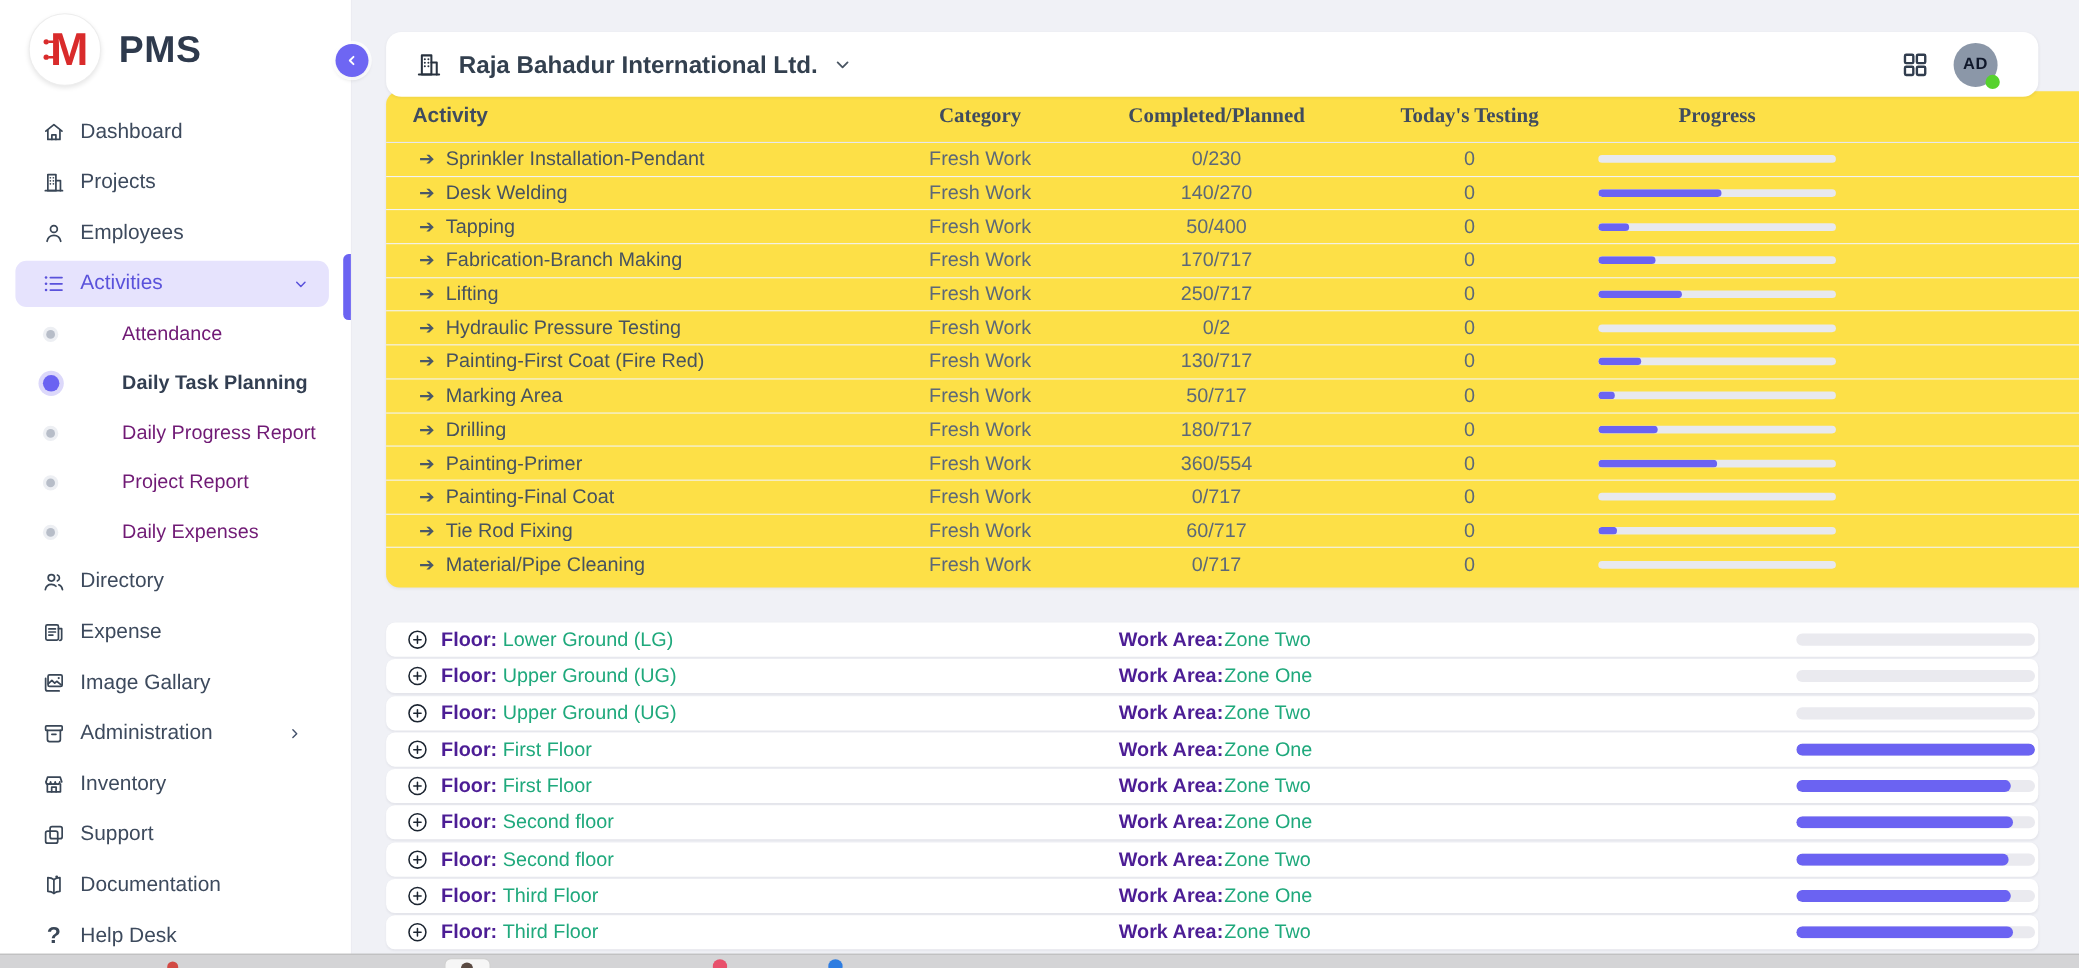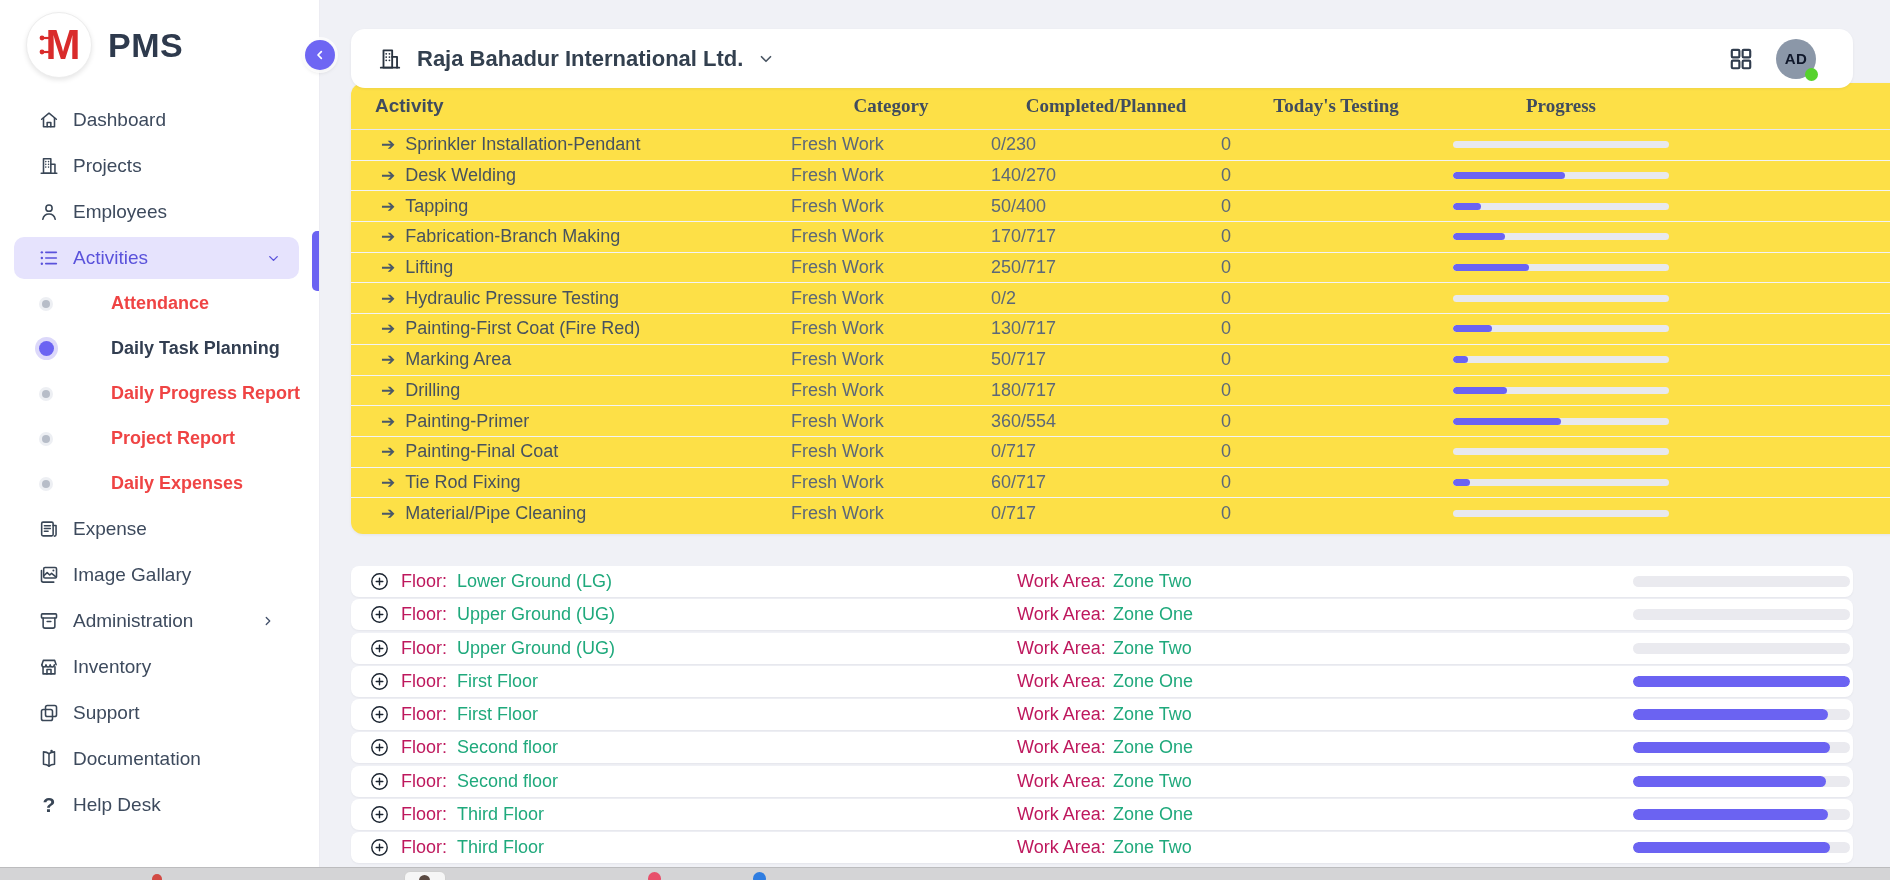--- a/index.html
+++ b/index.html
@@ -25,21 +25,21 @@
   .nav-item.pill .ic{color:#5a52db;}
   .nav-item.pill .chev{margin-left:auto;color:#5a52db;}
   .nav-item .chev-r{margin-left:auto;margin-right:26px;color:#42506a;}
   .active-bar{position:absolute;right:0;top:231px;width:7px;height:60px;background:#6b63f2;
               border-radius:5px 0 0 5px;}
   .sub-item{height:45px;display:flex;align-items:center;padding-left:40px;cursor:pointer;}
   .sub-item .dot{width:8px;height:8px;border-radius:50%;background:#b7bdc8;flex:none;
                  box-shadow:0 0 0 3px #edeff3;margin-right:4px;}
   .sub-item .dot-wrap{width:16px;display:flex;justify-content:center;flex:none;}
   .sub-item.active .dot{width:15px;height:15px;background:#6b63f2;box-shadow:0 0 0 4px #dcd8fa;}
-  .sub-label{margin-left:55px;font-size:18px;color:#ef4444;font-weight:700;}
+  .sub-label{margin-left:55px;font-size:18px;color:#701a75;font-weight:400;}
   .sub-item.active .sub-label{color:#323e51;font-weight:600;}
   .ic{width:22px;height:22px;flex:none;}
   .q-ic{width:22px;flex:none;font-size:21px;font-weight:600;color:#394656;text-align:center;}
 
   
   .collapse-btn{position:absolute;left:305px;top:40px;width:30px;height:30px;border-radius:50%;
                 background:#6e66f3;display:flex;align-items:center;justify-content:center;z-index:6;
                 box-shadow:0 0 0 3px rgba(255,255,255,.75),0 2px 5px rgba(0,0,0,.18);cursor:pointer;}
 
   
@@ -69,37 +69,37 @@
   .t-grid{display:grid;grid-template-columns:416px 200px 230px 230px 220px 1fr;align-items:center;
           padding-left:24px;}
   .t-head{height:47px;border-bottom:1px solid #e6e8ee;}
   .t-head div{font-size:19px;font-weight:600;color:#404c5e;}
   .h-center{text-align:center;font-family:Liberation Serif, serif;}
   .h-actions{text-align:right;padding-right:20px;}
   .t-row{height:30.7px;border-bottom:1px solid #f2f3f6;}
   .t-rows .t-row:last-child{border-bottom:none;}
   .c-activity{display:flex;align-items:center;gap:10px;font-size:18px;color:#47525f;white-space:nowrap;}
   .row-arrow{color:#4a5868;font-size:17px;margin-left:6px;line-height:1;}
-  .c-center{font-size:18px;color:#5c6878;}
+  .c-center{text-align:center;font-size:18px;color:#5c6878;}
   .c-progress{display:flex;justify-content:center;}
   .pbar{width:216px;height:7px;border-radius:5px;background:#e8e9ee;overflow:hidden;}
   .pbar-fill{height:100%;background:#6b63f2;border-radius:5px;}
   .c-actions{display:flex;justify-content:flex-end;align-items:center;gap:9px;padding-right:20px;}
   .act-btn{width:21px;height:21px;cursor:pointer;display:flex;}
   .act-btn svg{width:21px;height:21px;}
   .add-user{color:#6b63f2;}.edit{color:#707c8c;}.trash{color:#f04438;}
 
   
   .floors{position:absolute;left:351px;top:566px;width:1502px;z-index:1;}
   .floor-card{height:31px;margin-bottom:2.3px;background:#fff;border-radius:8px;
               box-shadow:0 1px 2px rgba(16,24,40,.05);display:grid;
               grid-template-columns:32px 56px 560px 96px 520px 217px;align-items:center;
               padding:0 3px 0 18px;font-size:18px;white-space:nowrap;}
   .plus-ic{width:21px;height:21px;color:#1b2430;cursor:pointer;display:flex;}
-  .f-label{color:#be185d;font-weight:400;}
+  .f-label{color:#4c1d95;font-weight:700;}
   .f-value{color:#1fa97c;}
   .fbar{width:217px;height:11px;border-radius:6px;background:#eaeaef;overflow:hidden;}
   .fbar-fill{height:100%;background:#6b63f2;border-radius:6px;}
 
   
   .taskbar{position:absolute;left:0;bottom:0;width:1890px;height:13px;background:#d4d4d6;
            border-top:1px solid #bcbcbe;overflow:hidden;z-index:20;}
   .tb-dot{position:absolute;border-radius:50%;}
   .tb-red-sm{left:152px;top:6px;width:10px;height:10px;background:#d24a44;}
   .tb-app{position:absolute;left:404px;top:3px;width:42px;height:16px;border-radius:6px;
@@ -195,20 +195,29 @@
           </span>
         <span class="sub-label">Project Report</span>
       </div>
       <div class="sub-item">
         <span class="dot-wrap">
             <span class="dot"></span>
           </span>
         <span class="sub-label">Daily Expenses</span>
       </div>
 
+      <div class="nav-item">
+        <svg class="ic" viewBox="0 0 24 24" fill="none" stroke="currentColor" stroke-width="1.7" stroke-linecap="round" stroke-linejoin="round">
+            <circle cx="9.5" cy="8" r="3.2"></circle>
+            <path d="M3.5 19.6c.7-3.4 3-5.2 6-5.2 1.9 0 3.5.7 4.6 1.9"></path>
+            <path d="M15.5 5.2a3.1 3.1 0 0 1 0 5.8"></path>
+            <path d="M16.8 14.9c2 .8 3.3 2.4 3.7 4.7"></path>
+          </svg>
+        <span>Directory</span>
+      </div>
 
       <div class="nav-item">
         <svg class="ic" viewBox="0 0 24 24" fill="none" stroke="currentColor" stroke-width="1.7" stroke-linecap="round" stroke-linejoin="round">
             <rect x="4" y="4.5" width="12.5" height="15" rx="1.5"></rect>
             <path d="M7 8.5h6.5M7 11.5h6.5M7 14.5h4"></path>
             <path d="M16.5 8.2h3.2v9.8a1.8 1.8 0 0 1-1.8 1.8"></path>
           </svg>
         <span>Expense</span>
       </div>
 

